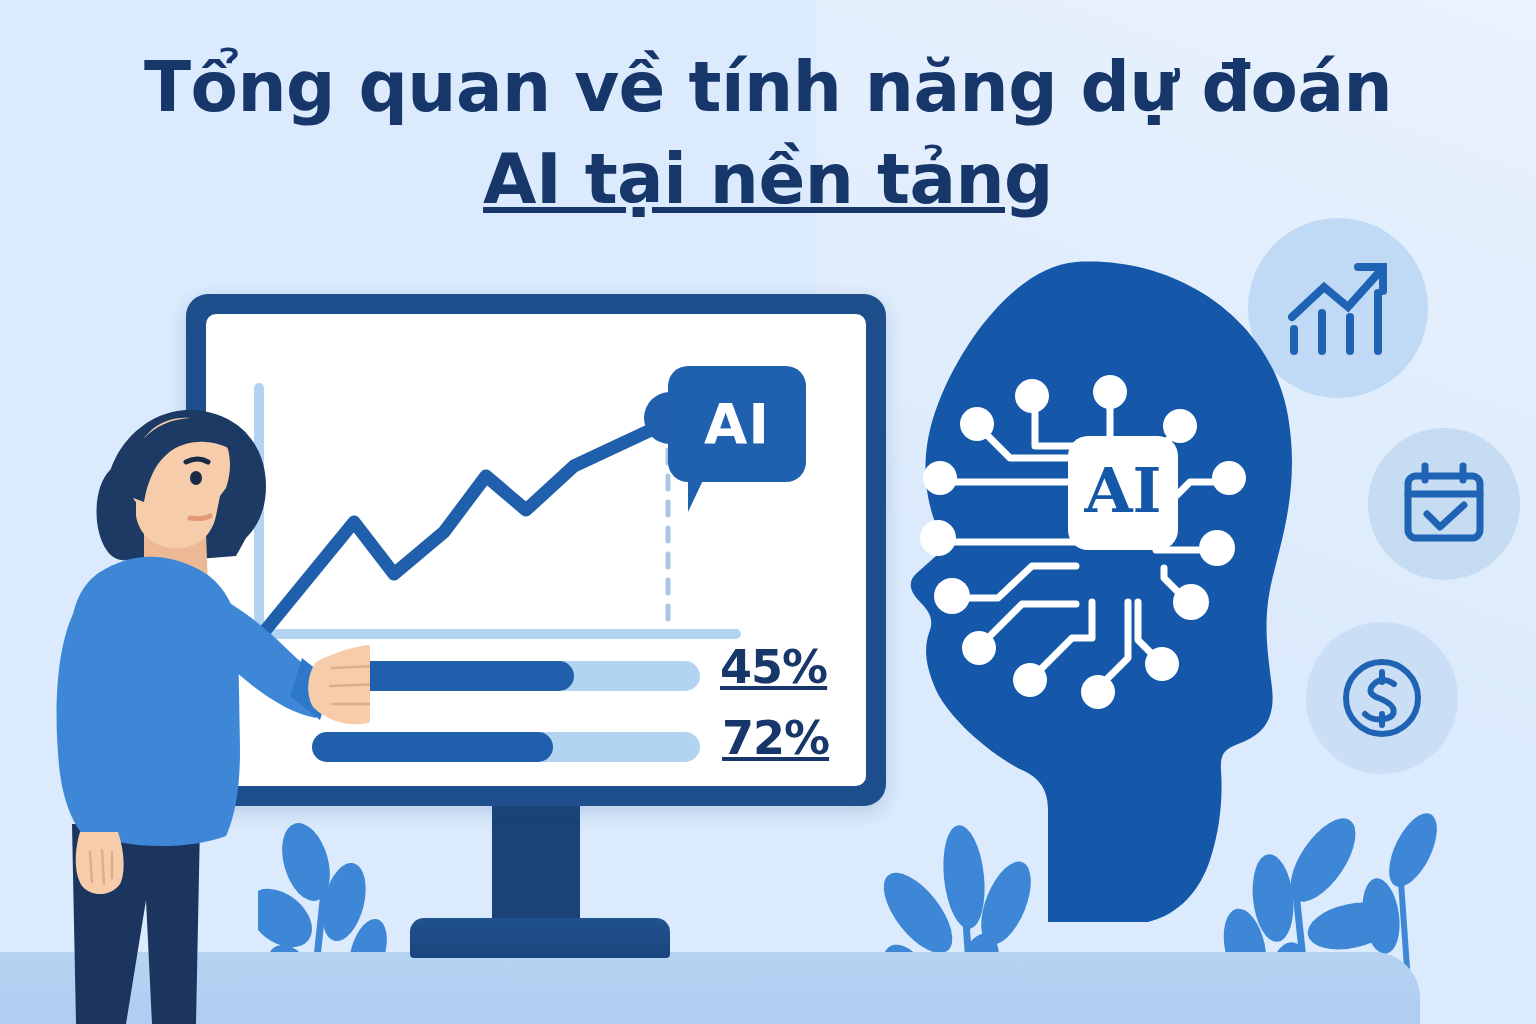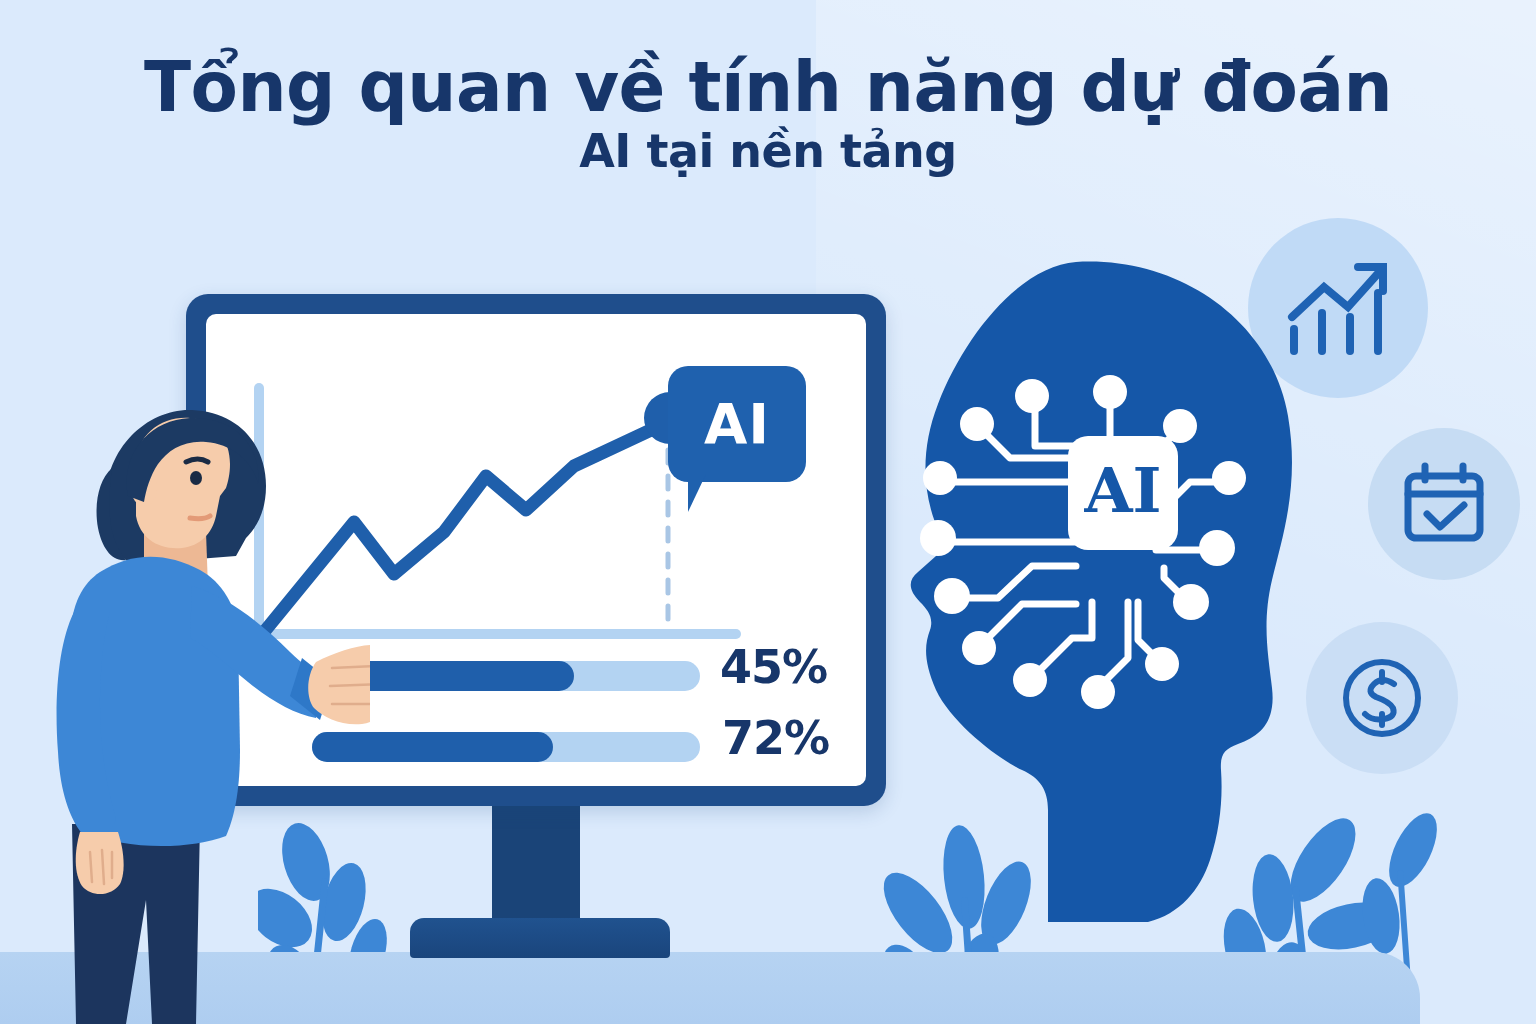--- a/index.html
+++ b/index.html
@@ -38,21 +38,21 @@
   }
   .title-line {
     display: block;
     font-family: "DejaVu Sans", sans-serif;
     font-weight: 700;
     font-size: 68px;
     letter-spacing: -0.5px;
     color: #17366a;
   }
   .title-line.l1 { font-size: 69px; }
-  .title-line.l2 { font-size: 46px; margin-top: 4px; }
+  .title-line.l2 { font-size: 69px; margin-top: 20px; text-decoration: underline; }
 
   
   .floor {
     position: absolute;
     left: -40px;
     bottom: 0;
     width: 1460px;
     height: 72px;
     background: linear-gradient(180deg,#b6d3f2 0%, #aecdf0 100%);
     border-top-right-radius: 46px;
@@ -142,20 +142,21 @@
     border-radius: 15px;
   }
   .bar-pct {
     position: absolute;
     font-family: "DejaVu Sans", sans-serif;
     font-weight: 700;
     font-size: 46px;
     color: #17366a;
     z-index: 18;
     letter-spacing: -1px;
+    text-decoration: underline;
   }
 
   
   .head-wrap { position: absolute; left: 880px; top: 250px; z-index: 8; }
 
   
   .fcircle {
     position: absolute;
     border-radius: 50%;
     background: #c3dbf5;

